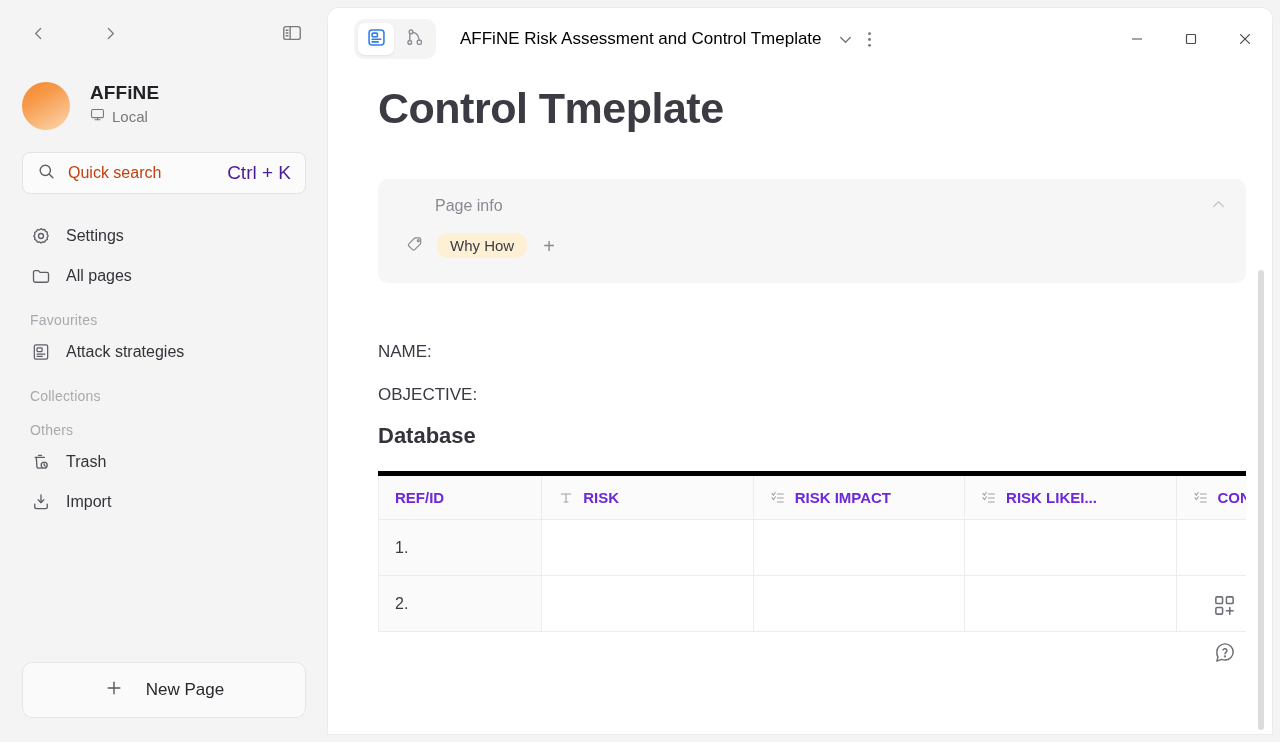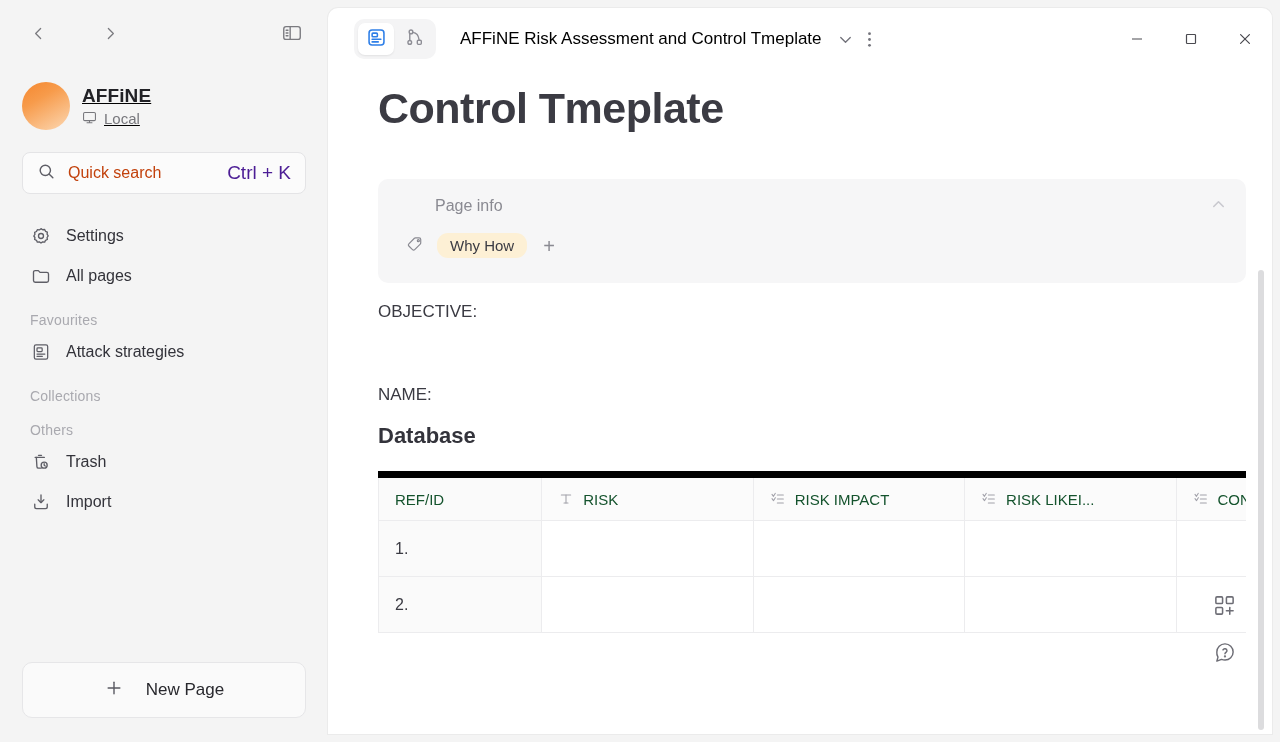--- a/index.html
+++ b/index.html
@@ -26,22 +26,22 @@
   }
   .nav-arrows { display: flex; align-items: center; gap: 40px; }
   .icon-btn {
     width: 32px; height: 32px; border-radius: 6px;
     display: flex; align-items: center; justify-content: center;
     color: #7a7a7f; cursor: pointer; background: transparent; border: none;
   }
   .sb-spacer { flex: 1; }
 
   .workspace {
-    display: flex; align-items: center; gap: 12px;
-    padding: 8px 22px 0 22px; margin-top: 8px; cursor: pointer; text-decoration: underline;
+    display: flex; align-items: flex-start; gap: 20px;
+    padding: 8px 22px 0 22px; margin-top: 8px; cursor: pointer;
   }
   .ws-avatar {
     width: 48px; height: 48px; border-radius: 50%;
     background: linear-gradient(150deg, #f5872f 0%, #f79b4b 35%, #fcd8b3 100%);
     flex: none;
   }
   .ws-meta { display: flex; flex-direction: column; gap: 3px; }
   .ws-name { font-size: 19px; font-weight: 700; color: #222226; letter-spacing: .1px; }
   .ws-sub { display: flex; align-items: center; gap: 7px; font-size: 15px; color: #77777c; }
 
@@ -140,22 +140,22 @@
   .doc-h3 { font-size: 22px; font-weight: 700; color: #33333b; margin-top: 15px; }
 
   
   .db-wrap { margin-top: 22px; width: 868px; overflow: hidden; position: relative; }
   table.db { border-collapse: collapse; table-layout: fixed; width: 1010px; }
   table.db th, table.db td {
     border: 1px solid #ececee; padding: 0 16px;
     text-align: left; font-weight: 400; vertical-align: middle;
   }
   table.db th {
-    height: 46px; font-size: 15px; color: #14532d;
-    background: #fbfbfb; border-top: 7px solid #000000;
+    height: 46px; font-size: 15px; color: #6d28d9;
+    background: #fbfbfb; border-top: 5px solid #000000; font-weight: bold;
   }
   table.db th.first { background: #fafafa; }
   table.db td { height: 56px; background: #fff; font-size: 16px; color: #3a3a42; }
   table.db td.first { background: #fafafa; }
   .col-1 { width: 142px; }
   .col-n { width: 184px; }
   .th-inner { display: flex; align-items: center; gap: 9px; white-space: nowrap; }
   .th-ico { color: #a2a2aa; display: flex; align-items: center; flex: none; }
 
   .db-tools { position: absolute; right: 36px; bottom: 84px; display: flex; flex-direction: column; align-items: center; gap: 24px; }
@@ -381,22 +381,22 @@
           <span class="tag-pill">Why How</span>
           <span class="pi-plus">+</span>
         </div>
         <span class="pi-collapse">
           <svg width="19" height="19" viewBox="0 0 24 24" fill="none" stroke="currentColor" stroke-width="2" stroke-linecap="round" stroke-linejoin="round">
               <polyline points="6 14.5 12 8.5 18 14.5"></polyline>
             </svg>
         </span>
       </div>
 
+      <p class="para first">NAME:</p>
       <p class="para">OBJECTIVE:</p>
-      <p class="para first">NAME:</p>
       <h3 class="doc-h3">Database</h3>
 
       <div class="db-wrap">
         <table class="db">
           <thead>
             <tr>
               <th class="col-1 first">
                 <div class="th-inner">
                   <span>REF/ID</span>
                 </div>

